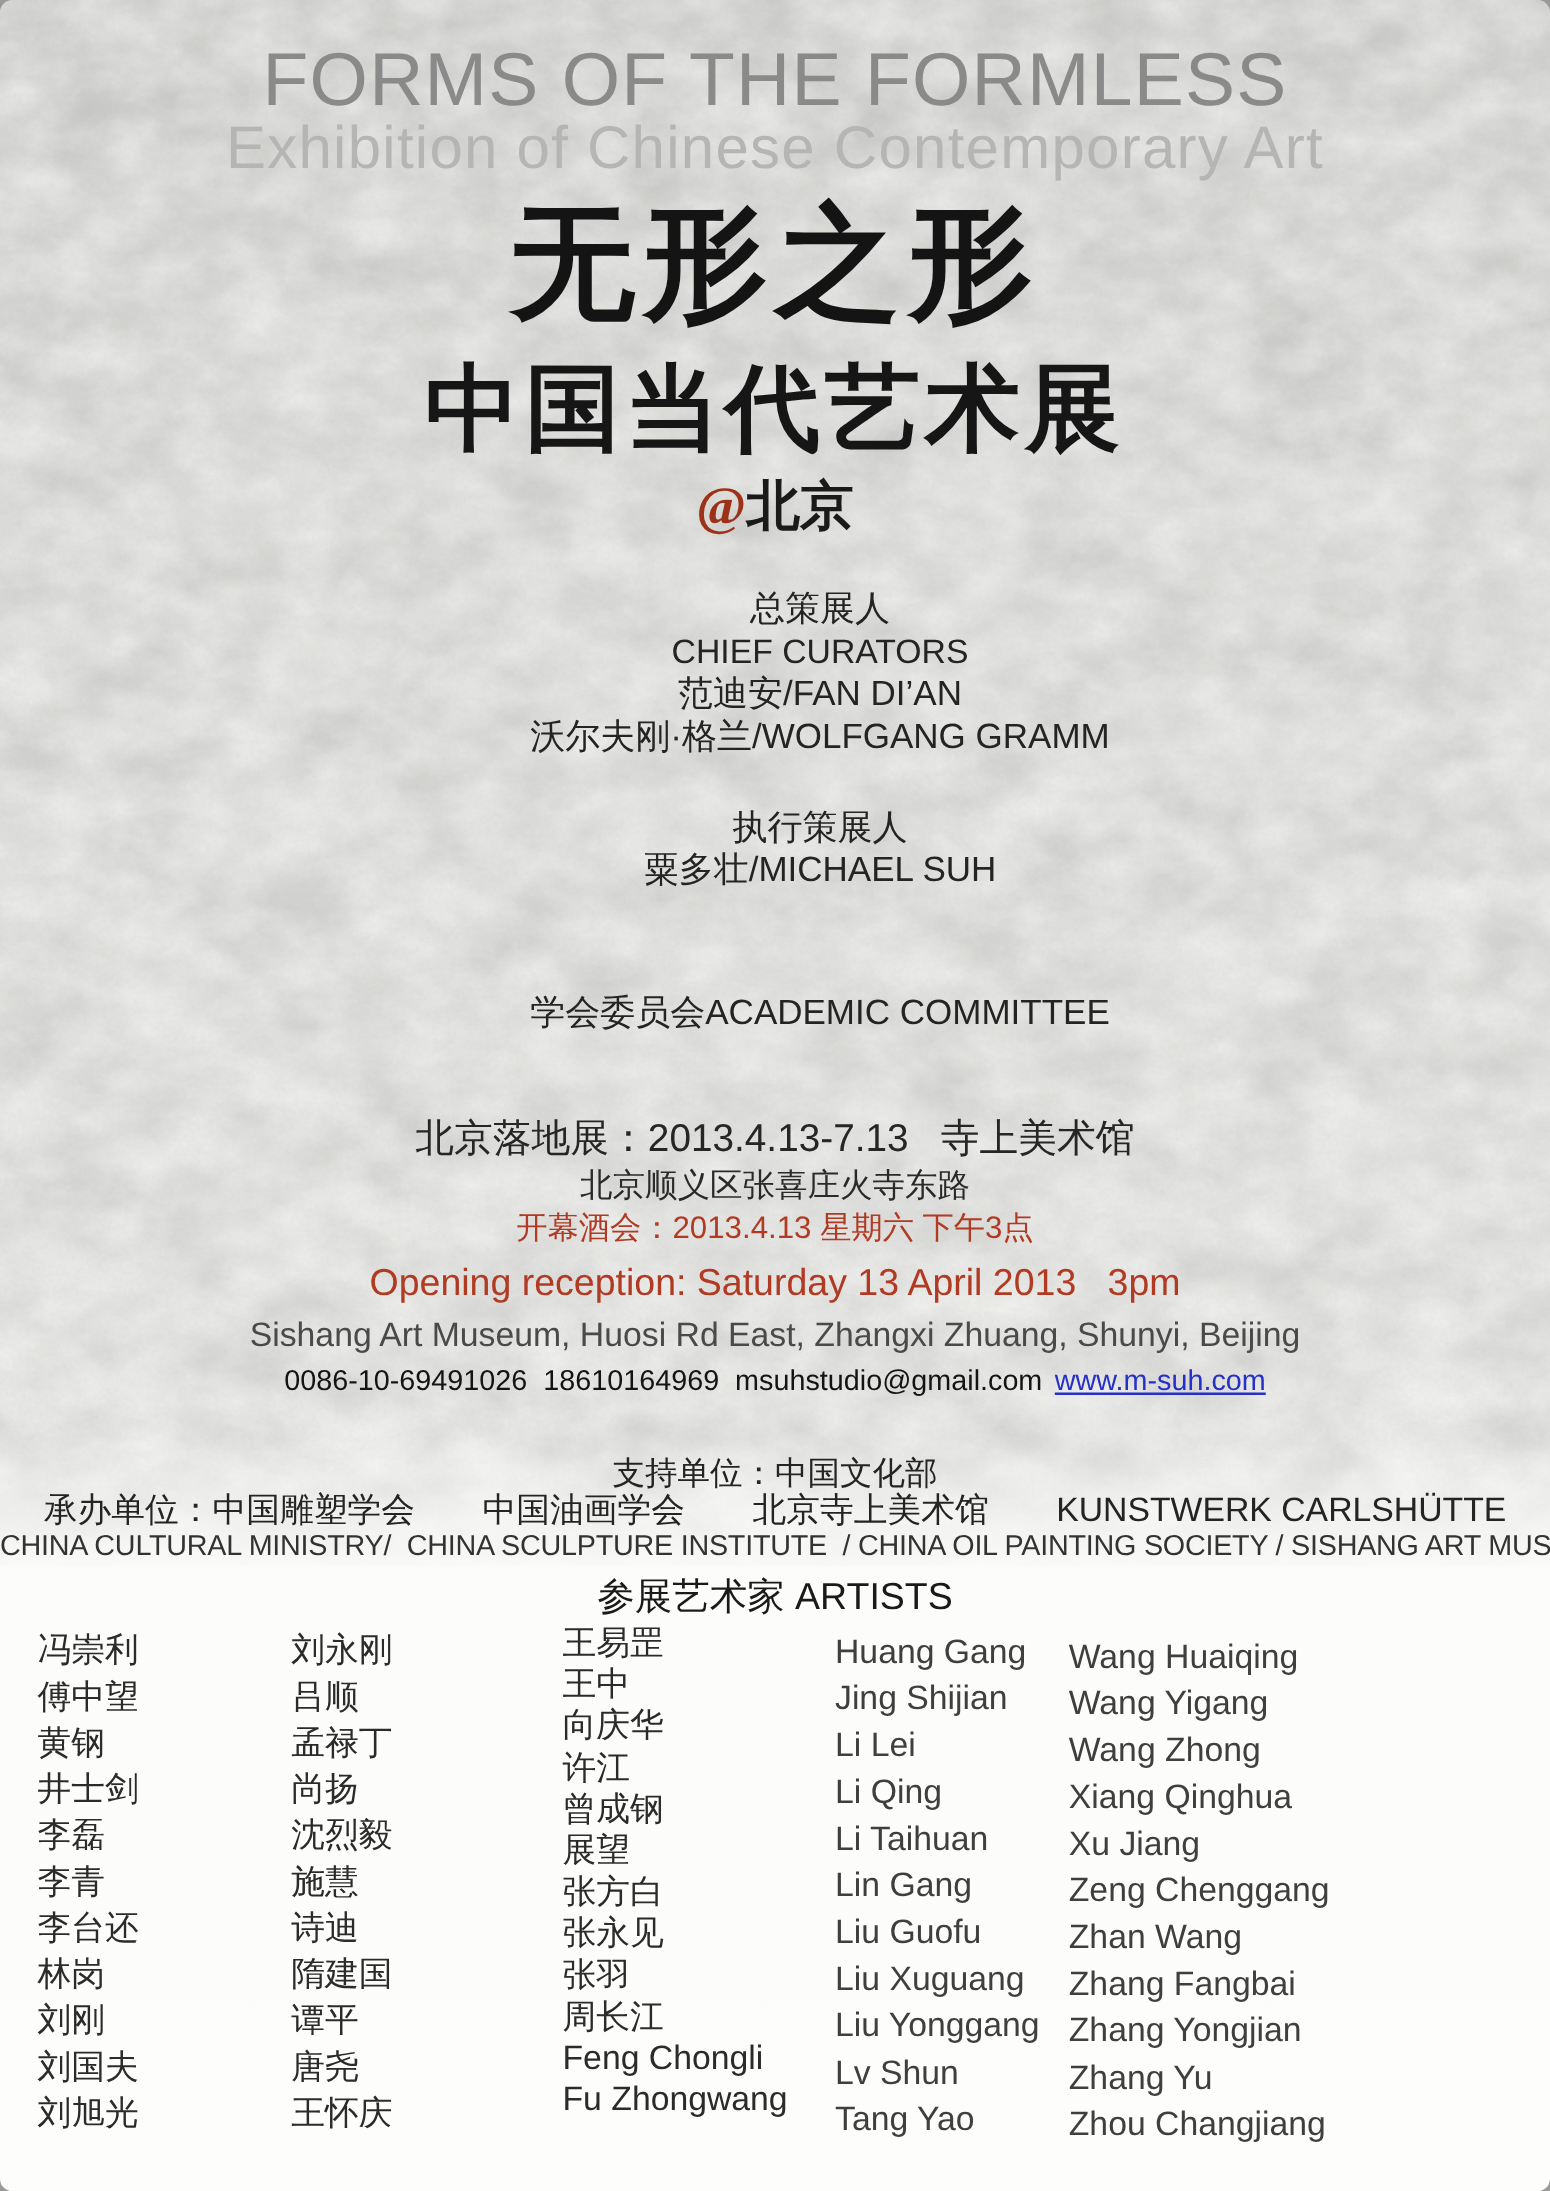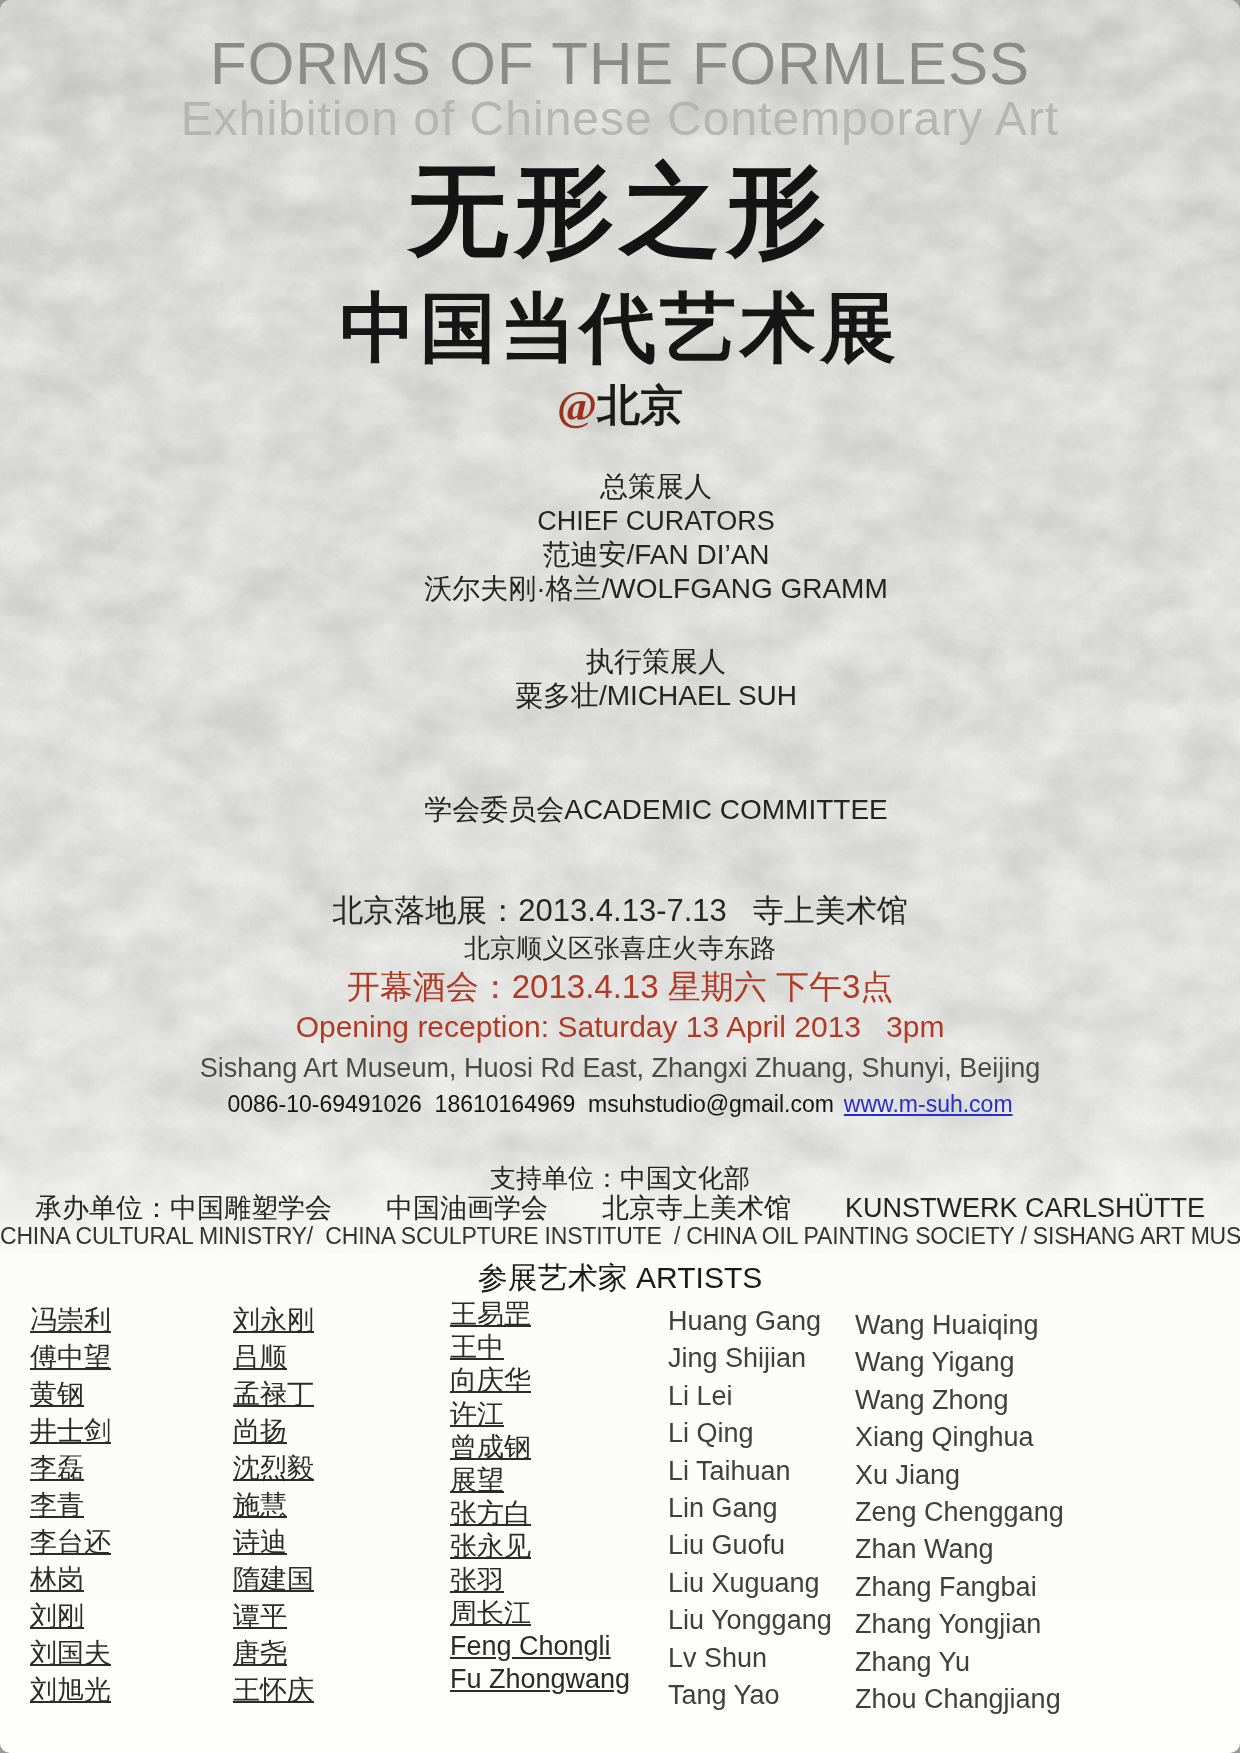--- a/index.html
+++ b/index.html
@@ -38,34 +38,34 @@
   .group{ position:absolute; left:0; width:100%; text-align:center; z-index:2;margin-left:36px; }
   .group .gline{ font-size:28px; line-height:34px; color:#242424; white-space:pre; }
   .group .gline-en{ font-size:27px; }
   .chief-group{ top:470px; }
   .exec-group { top:645px; }
   .acad-group { top:791px; }
   .acad-group .gline{ line-height:37px; }
 
   .dates-venue { top:892px;  font-size:31px; color:#262626; }
   .address-zh  { top:933px;  font-size:26px; color:#2a2a2a; }
-  .opening-zh  { top:967px;  font-size:33px; color:#b13a23; font-weight:500; }
+  .opening-zh  { top:967px;  font-size:25px; color:#b13a23; font-weight:500; }
   .opening-en  { top:1009px; font-size:30px; color:#b13a23; font-weight:500; }
   .address-en  { top:1052px; font-size:27px; color:#4a4a4a; }
   .contact-line{ top:1091px; font-size:23px; color:#141414; }
   .website-link{ color:#2430c8; text-decoration:underline; cursor:pointer; margin-left:10px; }
 
   .support-line   { top:1163px; font-size:26px; color:#242424; }
   .organizer-line { top:1192px; font-size:27px; color:#242424; }
   .organizer-en   { top:1223px; font-size:23px; color:#333333; letter-spacing:-0.2px; }
 
   .artists-heading{ top:1260px; font-size:30px; color:#1a1a1a; }
 
   .artist-col{ position:absolute; z-index:2; font-size:27px; text-align:left; }
-  .col-zh{ color:#2b2b2b;text-decoration:underline; }
+  .col-zh{ color:#2b2b2b; }
   .col-en{ color:#3f3f3f; }
   .col-1{ left:30px;  top:1302px; line-height:37px; }
   .col-2{ left:233px; top:1302px; line-height:37px; }
   .col-3{ left:450px; top:1298px; line-height:33.2px; }
   .col-4{ left:668px; top:1303px; line-height:37.4px; }
   .col-5{ left:855px; top:1307px; line-height:37.4px; }
 </style>
 </head>
 <body>
 

